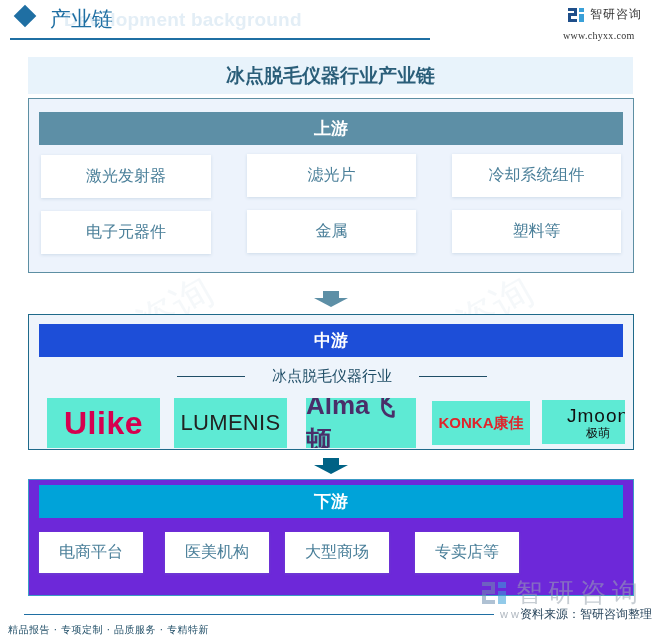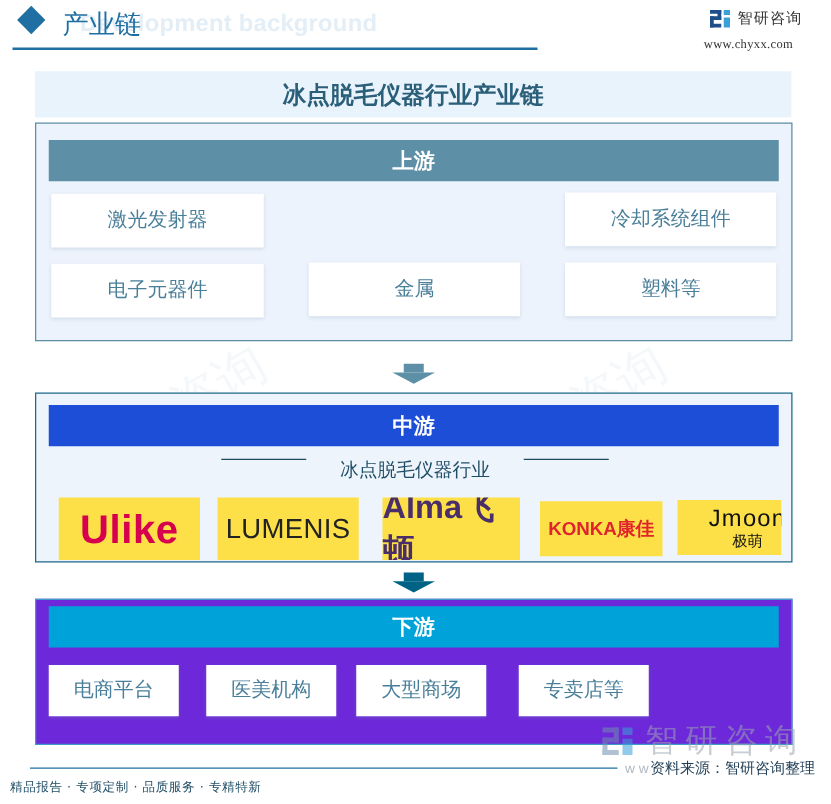--- a/index.html
+++ b/index.html
@@ -32,26 +32,26 @@
   .head-down { top: 5px; background: #00a3d9; }
 
   .cell { position: absolute; background: #ffffff; display: flex; align-items: center; justify-content: center; font-size: 16px; color: #4a7f99; box-shadow: 0 1px 3px rgba(120,150,180,0.25); }
 
   
   .arrow { position: absolute; width: 34px; height: 18px; }
   .arrow .stem { position: absolute; left: 9px; top: 0; width: 16px; height: 7px; }
   .arrow .head { position: absolute; left: 0; top: 7px; width: 0; height: 0; border-left: 17px solid transparent; border-right: 17px solid transparent; border-top: 9px solid; }
 
   
-  .sub-row { position: absolute; left: 0; top: 52px; width: 606px; display: flex; align-items: flex-start; justify-content: center; }
+  .sub-row { position: absolute; left: 0; top: 52px; width: 606px; display: flex; align-items: center; justify-content: center; }
   .sub-line { width: 68px; height: 1px; background: #1f4d66; }
   .sub-text { margin: 0 27px; font-size: 15px; color: #1f4d66; }
 
   
-  .brand { position: absolute; top: 83px; height: 50px; background: #fde047; display: flex; align-items: center; justify-content: center; overflow: hidden; }
+  .brand { position: absolute; top: 83px; height: 50px; background: #5eead4; display: flex; align-items: center; justify-content: center; overflow: hidden; }
   .b-ulike { left: 18px; width: 113px; }
   .b-ulike span { font-family: "Liberation Sans", sans-serif; font-weight: bold; font-size: 32px; color: #d6004f; letter-spacing: 0.5px; }
   .b-lumenis { left: 145px; width: 113px; }
   .b-lumenis span { font-family: "Liberation Sans", sans-serif; font-size: 22px; color: #222; letter-spacing: 0.3px; }
   .b-alma { left: 277px; width: 110px; }
   .b-alma span { font-family: "Liberation Sans", sans-serif; font-weight: bold; font-size: 26px; color: #4a2e69; }
   .b-konka { left: 403px; width: 98px; height: 44px; top: 86px; }
   .b-konka span { font-family: "Liberation Sans", sans-serif; font-weight: bold; font-size: 15px; color: #e0242b; }
   .b-jmoon { left: 513px; width: 83px; height: 44px; top: 85px; flex-direction: column; line-height: 1; padding-left: 29px; }
   .b-jmoon .en { font-family: "Liberation Sans", sans-serif; font-size: 19px; color: #111; letter-spacing: 1px; }
@@ -93,20 +93,21 @@
   </div>
   <span class="logo-text">智研咨询</span>
 </div>
 <div class="logo-url">www.chyxx.com</div>
 
 <div class="main-title">冰点脱毛仪器行业产业链</div>
 
 <div class="section sec-up">
   <div class="sec-head head-up">上游</div>
   <div class="cell" style="left:12px;top:56px;width:170px;height:43px;">激光发射器</div>
+  <div class="cell" style="left:218px;top:55px;width:169px;height:43px;">滤光片</div>
   <div class="cell" style="left:423px;top:55px;width:169px;height:43px;">冷却系统组件</div>
   <div class="cell" style="left:12px;top:112px;width:170px;height:43px;">电子元器件</div>
   <div class="cell" style="left:218px;top:111px;width:169px;height:43px;">金属</div>
   <div class="cell" style="left:423px;top:111px;width:169px;height:43px;">塑料等</div>
 </div>
 
 <div class="arrow" style="left:314px;top:291px;">
   <div class="stem" style="background:#5d8fa6;"></div>
   <div class="head" style="border-top-color:#5d8fa6;"></div>
 </div>

